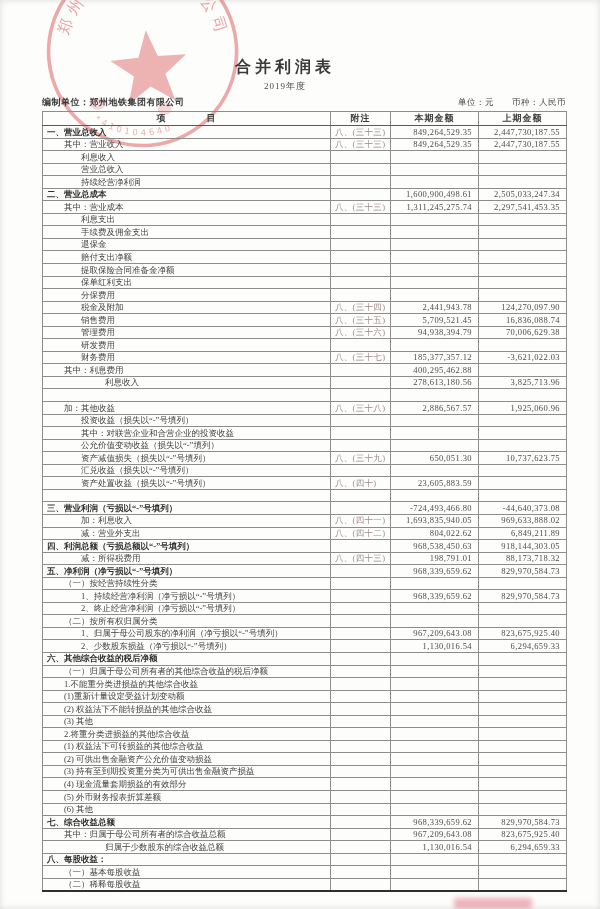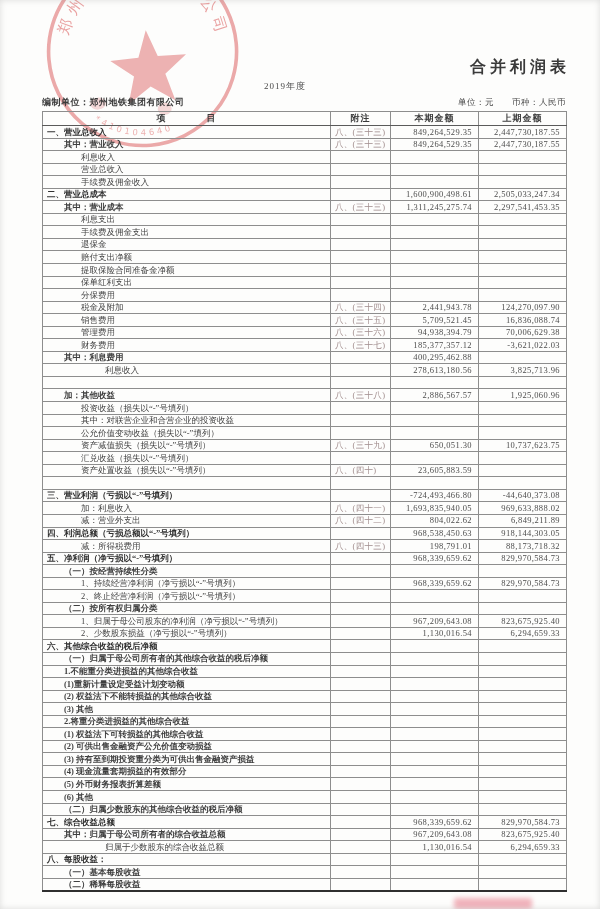--- a/index.html
+++ b/index.html
@@ -3,21 +3,21 @@
 <meta charset="utf-8">
 <style>
   html,body{margin:0;padding:0;}
   body{
     width:600px;height:909px;position:relative;overflow:hidden;
     background:#fdfdfc;
     font-family:"Liberation Serif","DejaVu Serif",serif;
     color:#3d3d3d;
   }
   .page-title{
-    position:absolute;top:57px;left:0;right:30px;text-align:right;
+    position:absolute;top:57px;left:0;right:30px;text-align:center;
     font-size:16px;font-weight:bold;letter-spacing:4px;color:#3a3a3a;
   }
   .page-subtitle{
     position:absolute;top:80px;left:0;right:30px;text-align:center;
     font-size:9px;color:#4a4a4a;letter-spacing:1px;
   }
   .info-line{
     position:absolute;top:95px;left:42px;width:524px;height:14px;
     font-size:9px;display:flex;justify-content:space-between;align-items:flex-end;
   }
@@ -41,21 +41,21 @@
   .statement thead th{
     height:13px;font-size:9px;font-weight:bold;text-align:center;
     color:#3a3a3a;letter-spacing:1px;border-bottom:1px solid #5a5a5a;margin-left:42px;
   }
   .statement td.item{text-align:left;color:#3f3f3f;}
   .statement tr.bold td.item{font-weight:bold;color:#303030;}
   .statement td.note{color:#a08c8c;text-align:left;padding-left:4px;letter-spacing:.3px;}
   .statement td.num{text-align:right;color:#4c4c4c;padding-right:6px;letter-spacing:.4px;
     font-family:"Liberation Serif","DejaVu Serif",serif;}
   .ind0{padding-left:4px !important;}
-  .ind1{padding-left:21px !important;font-weight:bold;}
+  .ind1{padding-left:21px !important;}
   .ind2{padding-left:38px !important;}
   .ind3{padding-left:62px !important;}
   .statement tbody{border-bottom:2.5px solid #2f2f2f;}
   .seal{
     position:absolute;left:36px;top:-50px;width:226px;height:212px;
     transform:rotate(-5deg);pointer-events:none;
   }
   .bottom-smudge{
     position:absolute;left:454px;top:898px;width:78px;height:11px;
     background:rgba(231,118,135,.55);filter:blur(2.5px);border-radius:2px;
@@ -123,21 +123,21 @@
         <td class="num"></td>
         <td class="num"></td>
       </tr>
       <tr>
         <td class="item ind2">营业总收入</td>
         <td class="note"></td>
         <td class="num"></td>
         <td class="num"></td>
       </tr>
       <tr>
-        <td class="item ind2">手续费及佣金收入</td>
+        <td class="item ind2">持续经营净利润</td>
         <td class="note"></td>
         <td class="num"></td>
         <td class="num"></td>
       </tr>
       <tr class="bold">
         <td class="item ind0">二、营业总成本</td>
         <td class="note"></td>
         <td class="num">1,600,900,498.61</td>
         <td class="num">2,505,033,247.34</td>
       </tr>
@@ -201,20 +201,26 @@
         <td class="num">5,709,521.45</td>
         <td class="num">16,836,088.74</td>
       </tr>
       <tr>
         <td class="item ind2">管理费用</td>
         <td class="note">八、(三十六)</td>
         <td class="num">94,938,394.79</td>
         <td class="num">70,006,629.38</td>
       </tr>
       <tr>
+        <td class="item ind2">研发费用</td>
+        <td class="note"></td>
+        <td class="num"></td>
+        <td class="num"></td>
+      </tr>
+      <tr>
         <td class="item ind2">财务费用</td>
         <td class="note">八、(三十七)</td>
         <td class="num">185,377,357.12</td>
         <td class="num">-3,621,022.03</td>
       </tr>
       <tr>
         <td class="item ind1">其中：利息费用</td>
         <td class="note"></td>
         <td class="num">400,295,462.88</td>
         <td class="num"></td>
@@ -422,26 +428,20 @@
         <td class="note"></td>
         <td class="num"></td>
         <td class="num"></td>
       </tr>
       <tr>
         <td class="item ind1">(6) 其他</td>
         <td class="note"></td>
         <td class="num"></td>
         <td class="num"></td>
       </tr>
-      <tr>
-        <td class="item ind1">（二）归属少数股东的其他综合收益的税后净额</td>
-        <td class="note"></td>
-        <td class="num"></td>
-        <td class="num"></td>
-      </tr>
       <tr class="bold">
         <td class="item ind0">七、综合收益总额</td>
         <td class="note"></td>
         <td class="num">968,339,659.62</td>
         <td class="num">829,970,584.73</td>
       </tr>
       <tr>
         <td class="item ind1">其中：归属于母公司所有者的综合收益总额</td>
         <td class="note"></td>
         <td class="num">967,209,643.08</td>

